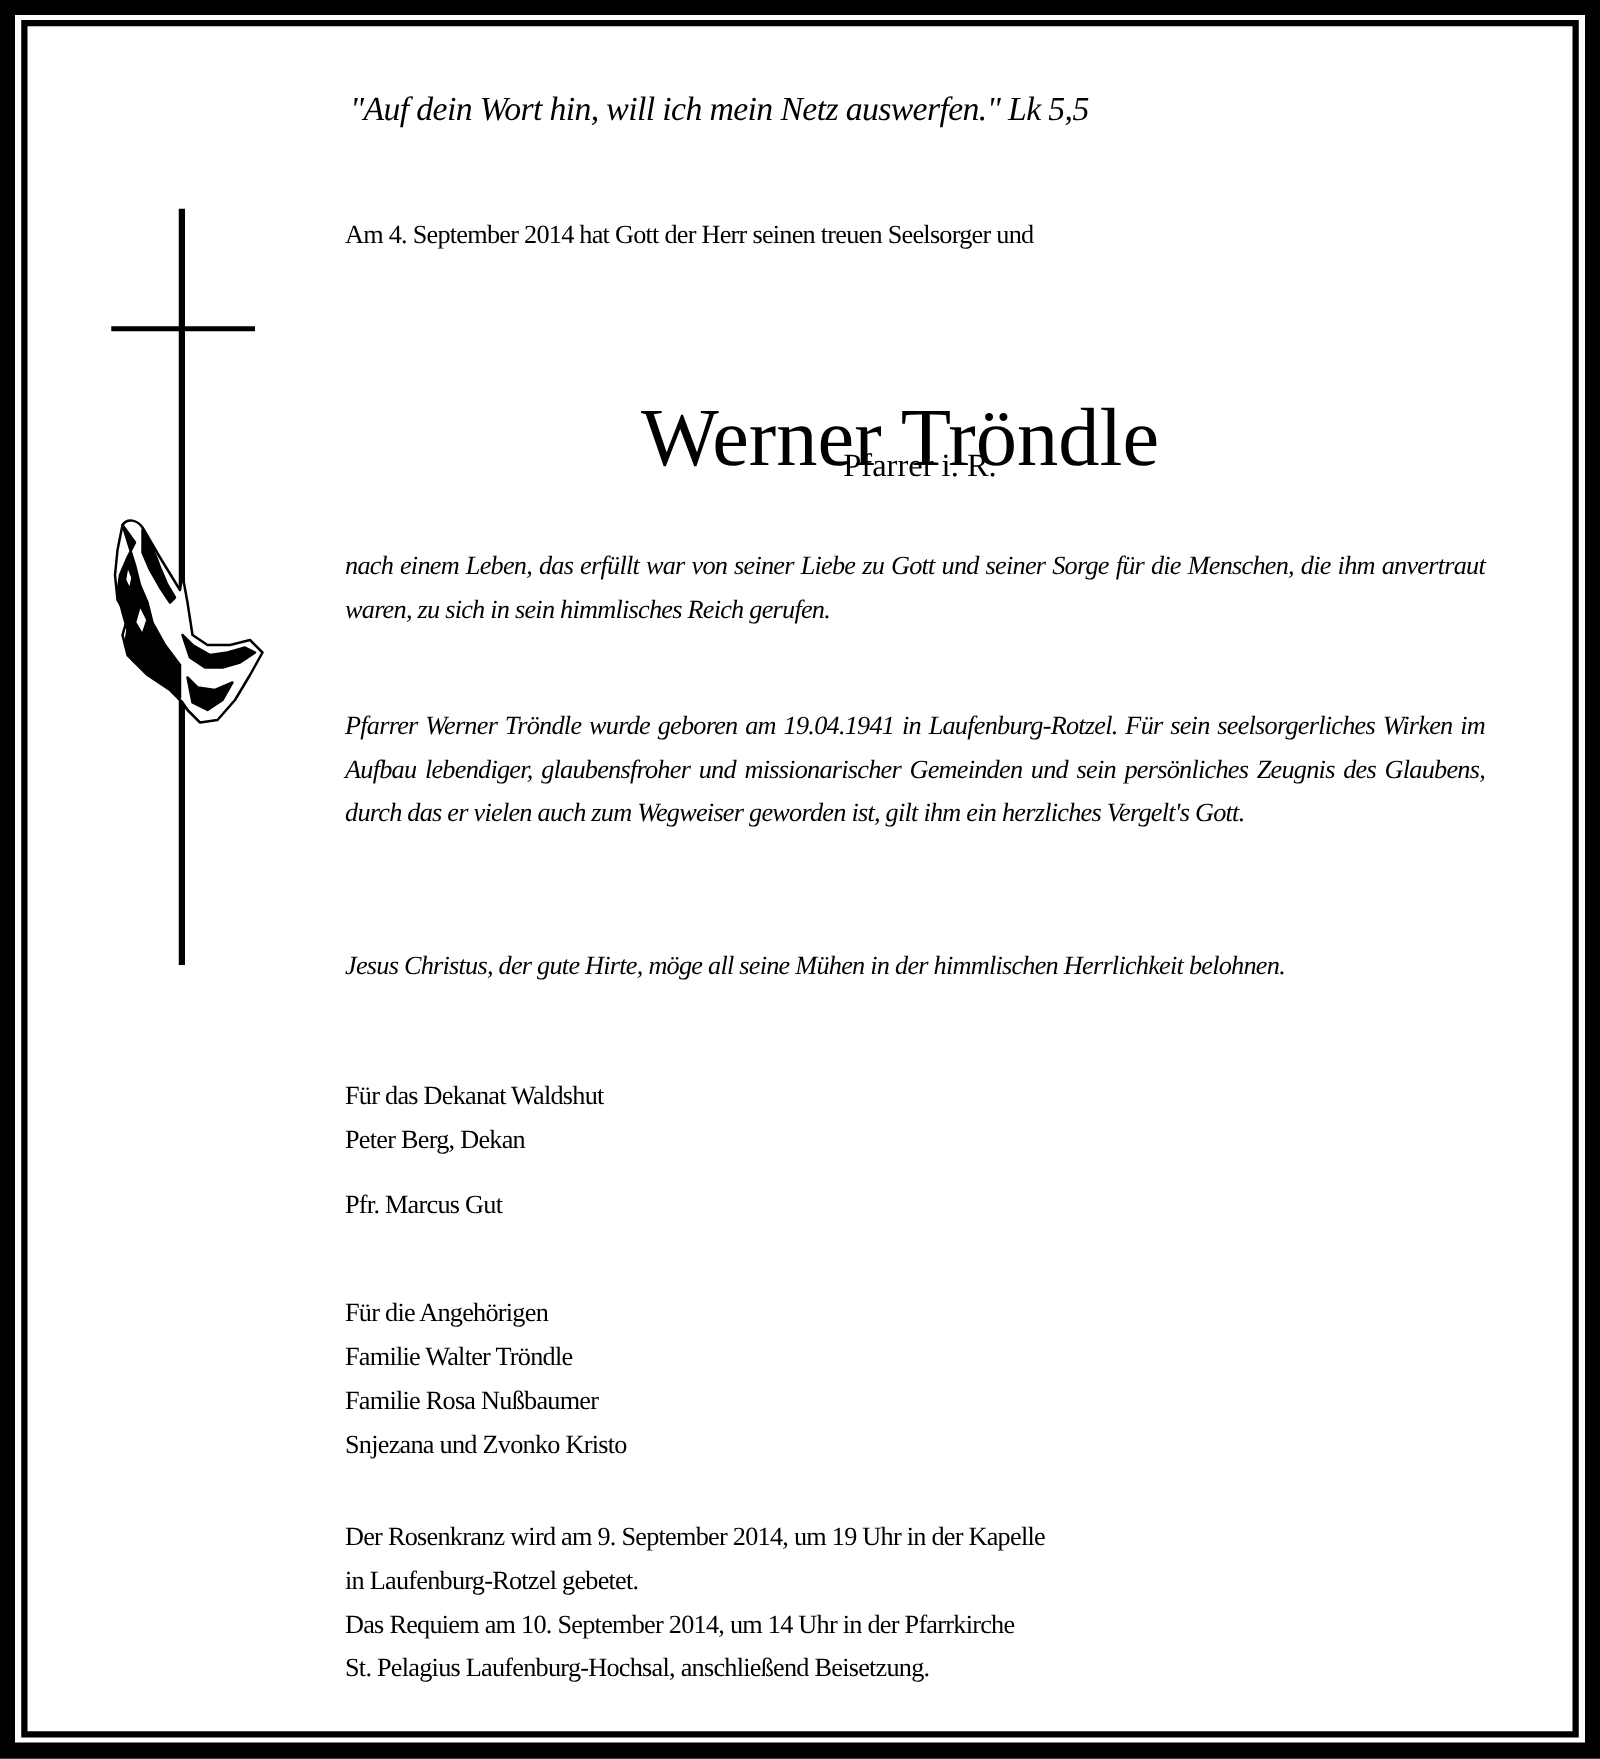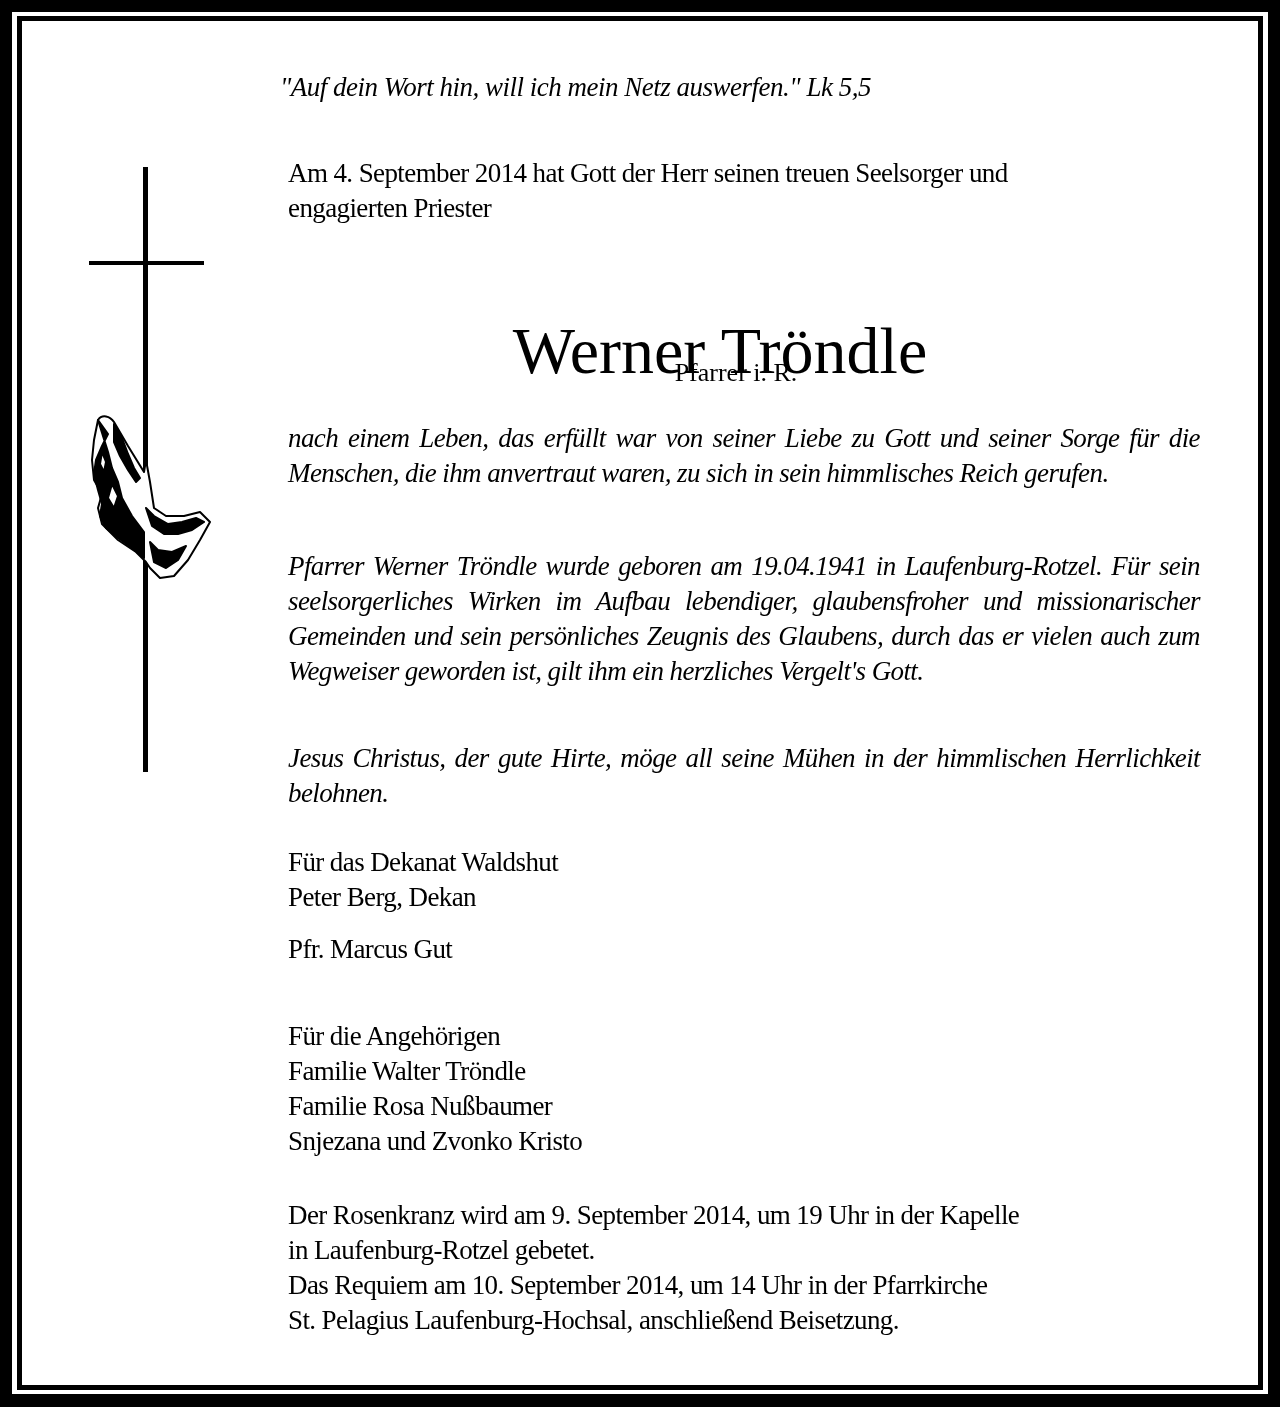--- a/index.html
+++ b/index.html
@@ -39,25 +39,26 @@
       width: 115px; height: 4px;
       background: #000;
     }
     .hands {
       position: absolute;
       left: 88px; top: 412px;
       width: 125px; height: 170px;
     }
     .text {
       position: absolute;
-      left: 288px;
+      left: 276px;
       width: 912px;
-      font-size: 27px;
+      font-size: 21px;
       line-height: 35px;
       letter-spacing: -0.6px;
+      margin-top: 14px;
     }
     .motto {
       position: absolute;
       left: 280px; top: 72px;
       font-size: 27px;
       font-style: italic;
       letter-spacing: -0.5px;
       white-space: nowrap;
     }
     .intro { top: 156px; }
@@ -111,21 +112,20 @@
       <path d="M62 130 L70 138 L84 140 L98 134 L90 148 L78 156 L66 150 Z"></path>
       <path d="M14 40 L18 50 L16 60 L12 52 Z" fill="#fff"></path>
       <path d="M24 72 L30 84 L26 96 L20 86 Z" fill="#fff"></path>
     </g>
   </svg>
 
   <div class="motto">"Auf dein Wort hin, will ich mein Netz auswerfen." Lk 5,5</div>
 
   <div class="text intro">
     <span class="line">Am 4. September 2014 hat Gott der Herr seinen treuen Seelsorger und</span>
-    <span class="line">engagierten Priester</span>
   </div>
 
   <div class="name">Werner Tröndle</div>
   <div class="subtitle"><span>Pfarrer i. R.</span></div>
 
   <div class="text para p1">nach einem Leben, das erfüllt war von seiner Liebe zu Gott und seiner Sorge für die Menschen, die ihm anvertraut waren, zu sich in sein himmlisches Reich gerufen.</div>
   <div class="text para p2">Pfarrer Werner Tröndle wurde geboren am 19.04.1941 in Laufenburg-Rotzel. Für sein seelsorgerliches Wirken im Aufbau lebendiger, glaubensfroher und missionarischer Gemeinden und sein persönliches Zeugnis des Glaubens, durch das er vielen auch zum Wegweiser geworden ist, gilt ihm ein herzliches Vergelt's Gott.</div>
   <div class="text para p3">Jesus Christus, der gute Hirte, möge all seine Mühen in der himmlischen Herrlichkeit belohnen.</div>
 
   <div class="text sig s1">

